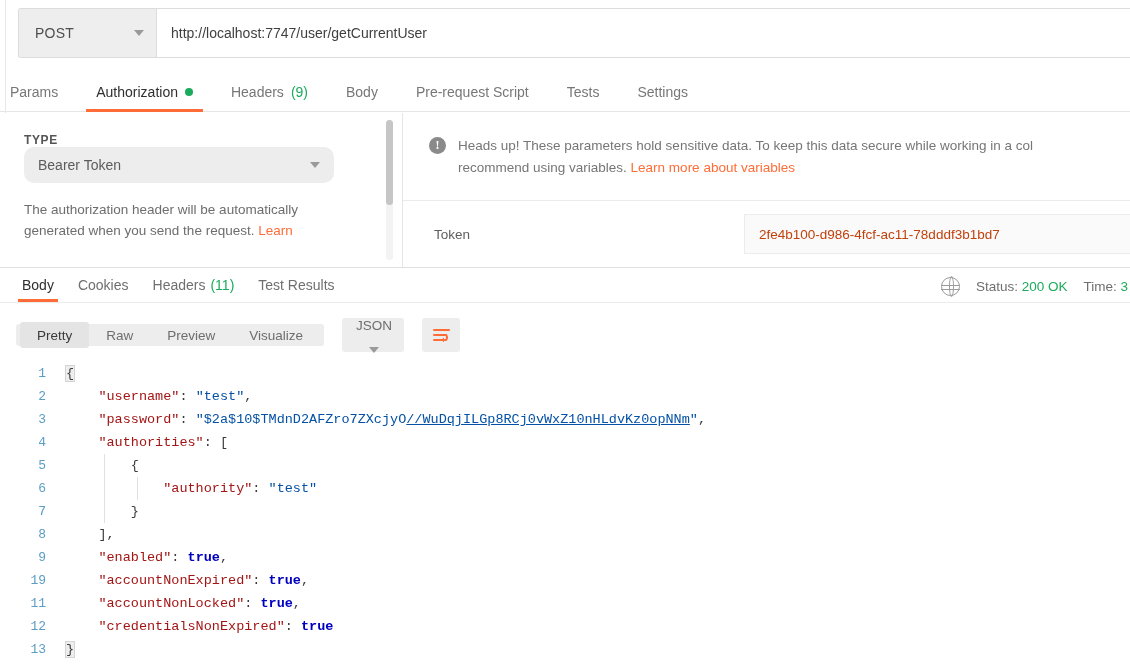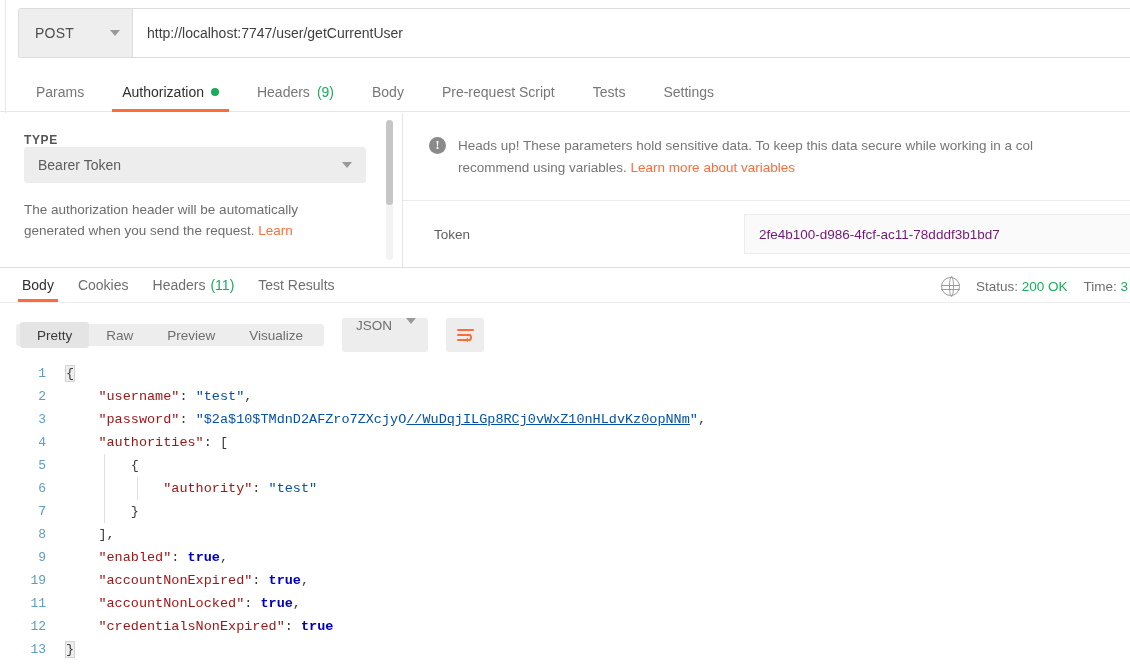--- a/index.html
+++ b/index.html
@@ -36,21 +36,21 @@
     left: 18px; top: 8px;
     width: 1112px; height: 50px;
     display: flex;
     align-items: stretch;
     border: 1px solid #dcdcdc;
     border-right: none;
     border-radius: 3px 0 0 3px;
     background: #ffffff;
   }
   .method-select {
-    width: 114px;
+    width: 138px;
     background: #eeeeee;
     border-right: 1px solid #dcdcdc;
     display: flex;
     align-items: center;
     padding: 0 12px 0 16px;
     cursor: pointer;
     border-radius: 3px 0 0 3px;
   }
   .method-label {
     flex: 1;
@@ -77,21 +77,21 @@
     white-space: nowrap;
   }
 
   
   .req-tabs {
     position: absolute;
     left: 0; top: 72px;
     width: 1130px; height: 40px;
     display: flex;
     align-items: flex-start;
-    padding-left: 36px;
+    padding-left: 10px;
     border-bottom: 1px solid #e6e6e6;
   }
   .req-tab {
     position: relative;
     height: 40px;
     display: flex;
     align-items: center;
     gap: 7px;
     margin-right: 38px;
     font-size: 14px;
@@ -124,23 +124,23 @@
     padding: 20px 24px 0 24px;
     overflow: hidden;
   }
   .type-label {
     font-size: 12px;
     font-weight: bold;
     letter-spacing: .6px;
     color: #555555;
   }
   .type-select {
-    width: 342px; height: 36px;
+    width: 310px; height: 36px;
     background: #ededed;
-    border-radius: 3px;
+    border-radius: 10px;
     display: flex;
     align-items: center;
     padding: 0 14px;
     cursor: pointer;
     justify-content: space-between;
   }
   .type-select .val {
     flex: 1;
     font-size: 14px;
     color: #5c5c5c;
@@ -232,21 +232,21 @@
   .token-input {
     flex: 1;
     height: 40px;
     background: #fafafa;
     border: 1px solid #ececec;
     border-right: none;
     display: flex;
     align-items: center;
     padding: 0 14px;
     font-size: 13.5px;
-    color: #701a75;
+    color: #c2410c;
     cursor: text;
     white-space: nowrap;
     overflow: hidden;
   }
 
   
   .resp-divider {
     position: absolute;
     left: 0; top: 267px;
     width: 1130px; height: 1px;
@@ -350,28 +350,29 @@
     border-radius: 3px;
     cursor: pointer;
     white-space: nowrap;
   }
   .seg.active {
     background: #e4e4e4;
     color: #3a3a3a;
   }
   .lang-select {
     display: flex;
-    align-items: flex-start;
+    align-items: center;
     gap: 14px;
     background: #ededed;
     border-radius: 3px;
     height: 34px;
     padding: 0 12px 0 14px;
     margin-left: 10px;
     cursor: pointer;
+    flex-direction: column;
   }
   .lang-select .lbl { font-size: 13.5px; color: #6e6e6e; }
   .wrap-btn {
     width: 38px; height: 34px;
     background: #ededed;
     border-radius: 3px;
     margin-left: 10px;
     display: flex;
     align-items: center;
     justify-content: center;

